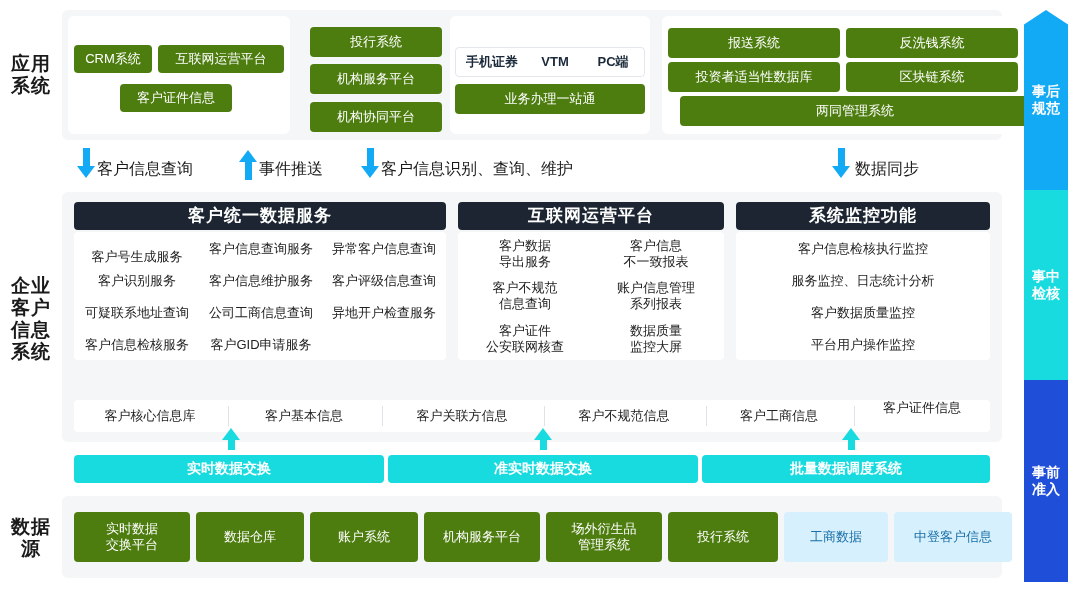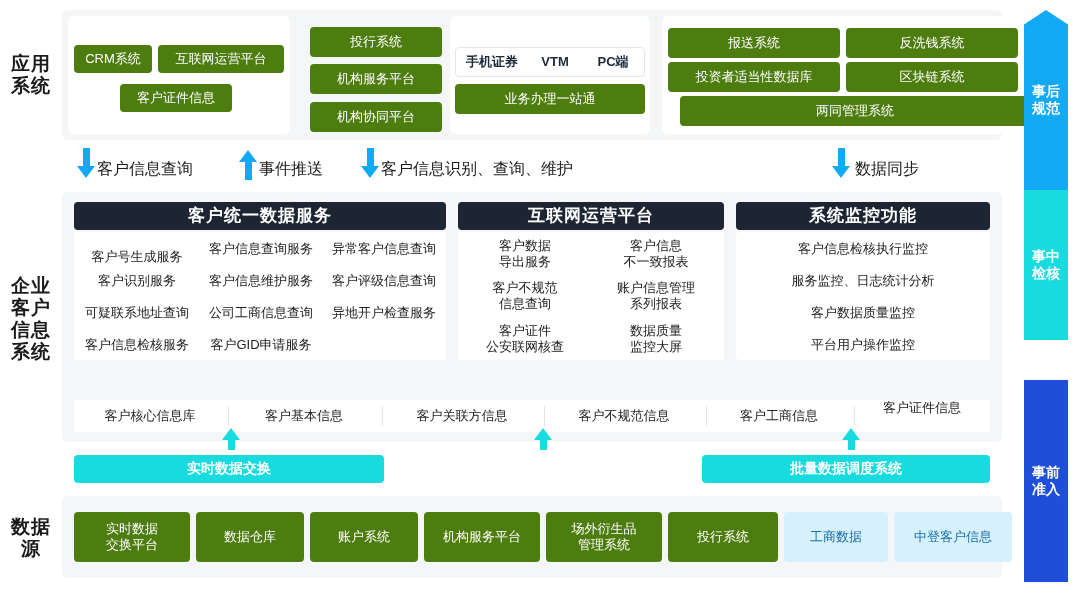--- a/index.html
+++ b/index.html
@@ -273,40 +273,41 @@
   <div>
     <div class="arrow-shaft cy" style="left:540px;top:438px;height:12px;"></div>
     <div class="arrow-head-up cy" style="left:534px;top:428px;"></div>
   </div>
   <div>
     <div class="arrow-shaft cy" style="left:848px;top:438px;height:12px;"></div>
     <div class="arrow-head-up cy" style="left:842px;top:428px;"></div>
   </div>
 
   <div class="box cyan" style="left:74px;top:455px;width:310px;height:28px;font-size:14px;">实时数据交换</div>
+  <div class="box cyan" style="left:388px;top:455px;width:310px;height:28px;font-size:14px;">准实时数据交换</div>
   <div class="box cyan" style="left:702px;top:455px;width:288px;height:28px;font-size:14px;">批量数据调度系统</div>
 
   <div class="panel" style="left:62px;top:496px;width:940px;height:82px;"></div>
   <div class="box blue" style="left:74px;top:512px;width:116px;height:50px;">实时数据
 交换平台</div>
   <div class="box blue" style="left:196px;top:512px;width:108px;height:50px;">数据仓库</div>
   <div class="box blue" style="left:310px;top:512px;width:108px;height:50px;">账户系统</div>
   <div class="box blue" style="left:424px;top:512px;width:116px;height:50px;">机构服务平台</div>
   <div class="box blue" style="left:546px;top:512px;width:116px;height:50px;">场外衍生品
 管理系统</div>
   <div class="box blue" style="left:668px;top:512px;width:110px;height:50px;">投行系统</div>
   <div class="box lightblue" style="left:784px;top:512px;width:104px;height:50px;">工商数据</div>
   <div class="box lightblue" style="left:894px;top:512px;width:118px;height:50px;">中登客户信息</div>
 
   <div id="right-banner">
     <div class="chev c1" style="top:0;height:180px;">
       <span style="white-space:pre-line;">事后
 规范</span>
     </div>
-    <div class="chev c2" style="top:180px;height:150px;">
+    <div class="chev c2" style="top:180px;height:190px;">
       <span style="white-space:pre-line;">事中
 检核</span>
     </div>
     <div class="chev c3" style="top:370px;height:202px;">
       <span style="white-space:pre-line;">事前
 准入</span>
     </div>
   </div>
 
 </div>

